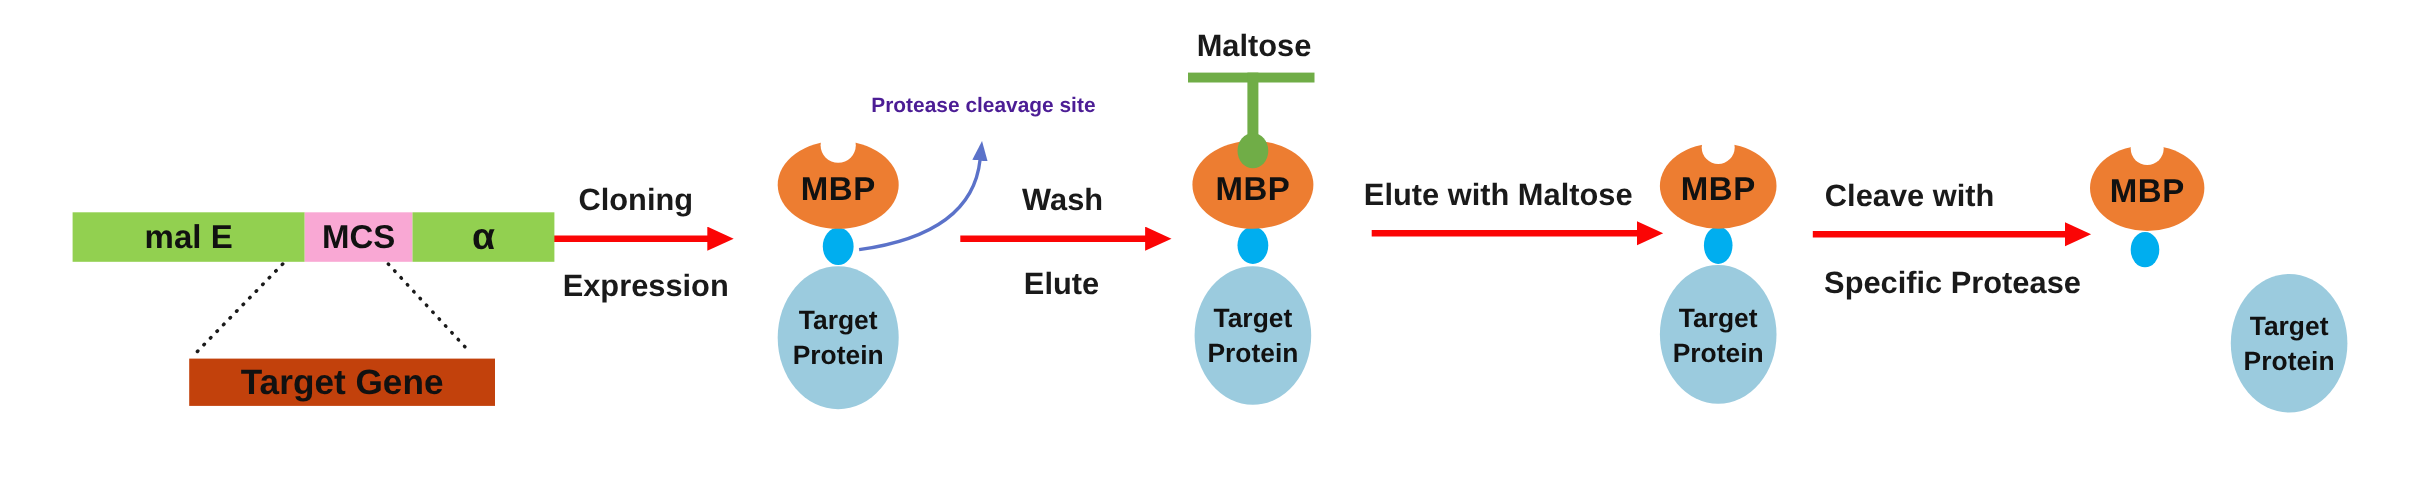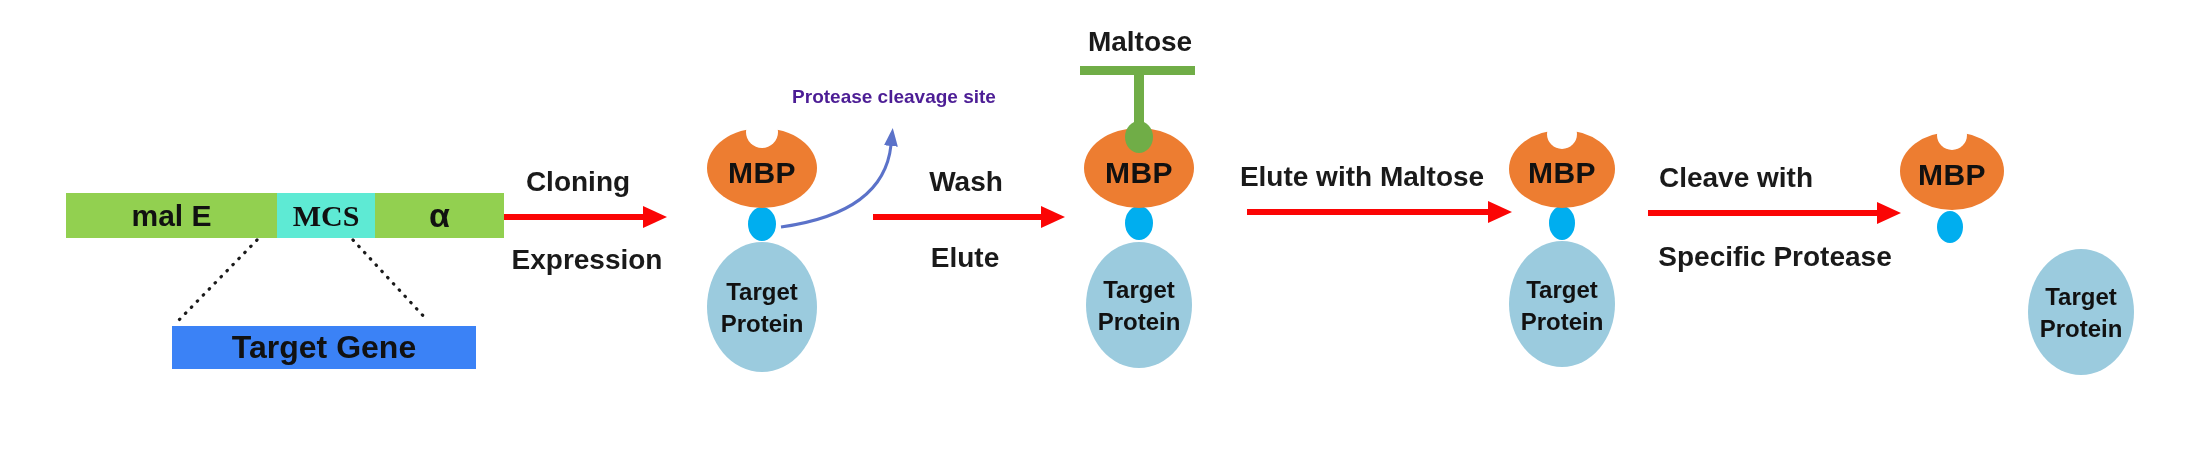--- a/index.html
+++ b/index.html
@@ -39,27 +39,27 @@
   .seg {
     display: flex;
     align-items: center;
     justify-content: center;
     font-weight: bold;
     font-size: 30px;
     color: #111;
     height: 100%;
   }
   .seg-green { background: #92D050; }
-  .seg-yellow { background: #5eead4; font-family: Liberation Serif, serif; }
+  .seg-yellow { background: #f9a8d4; }
   .seg-alpha { font-size: 34px; }
   .gene-bar {
     position: absolute;
     left: 172px; top: 326px;
-    width: 304px; height: 43px;
-    background: #3b82f6;
+    width: 278px; height: 43px;
+    background: #c2410c;
     display: flex;
     align-items: center;
     justify-content: center;
     font-weight: bold;
     font-size: 32px;
     color: #111;
   }
 </style>
 </head>
 <body>

